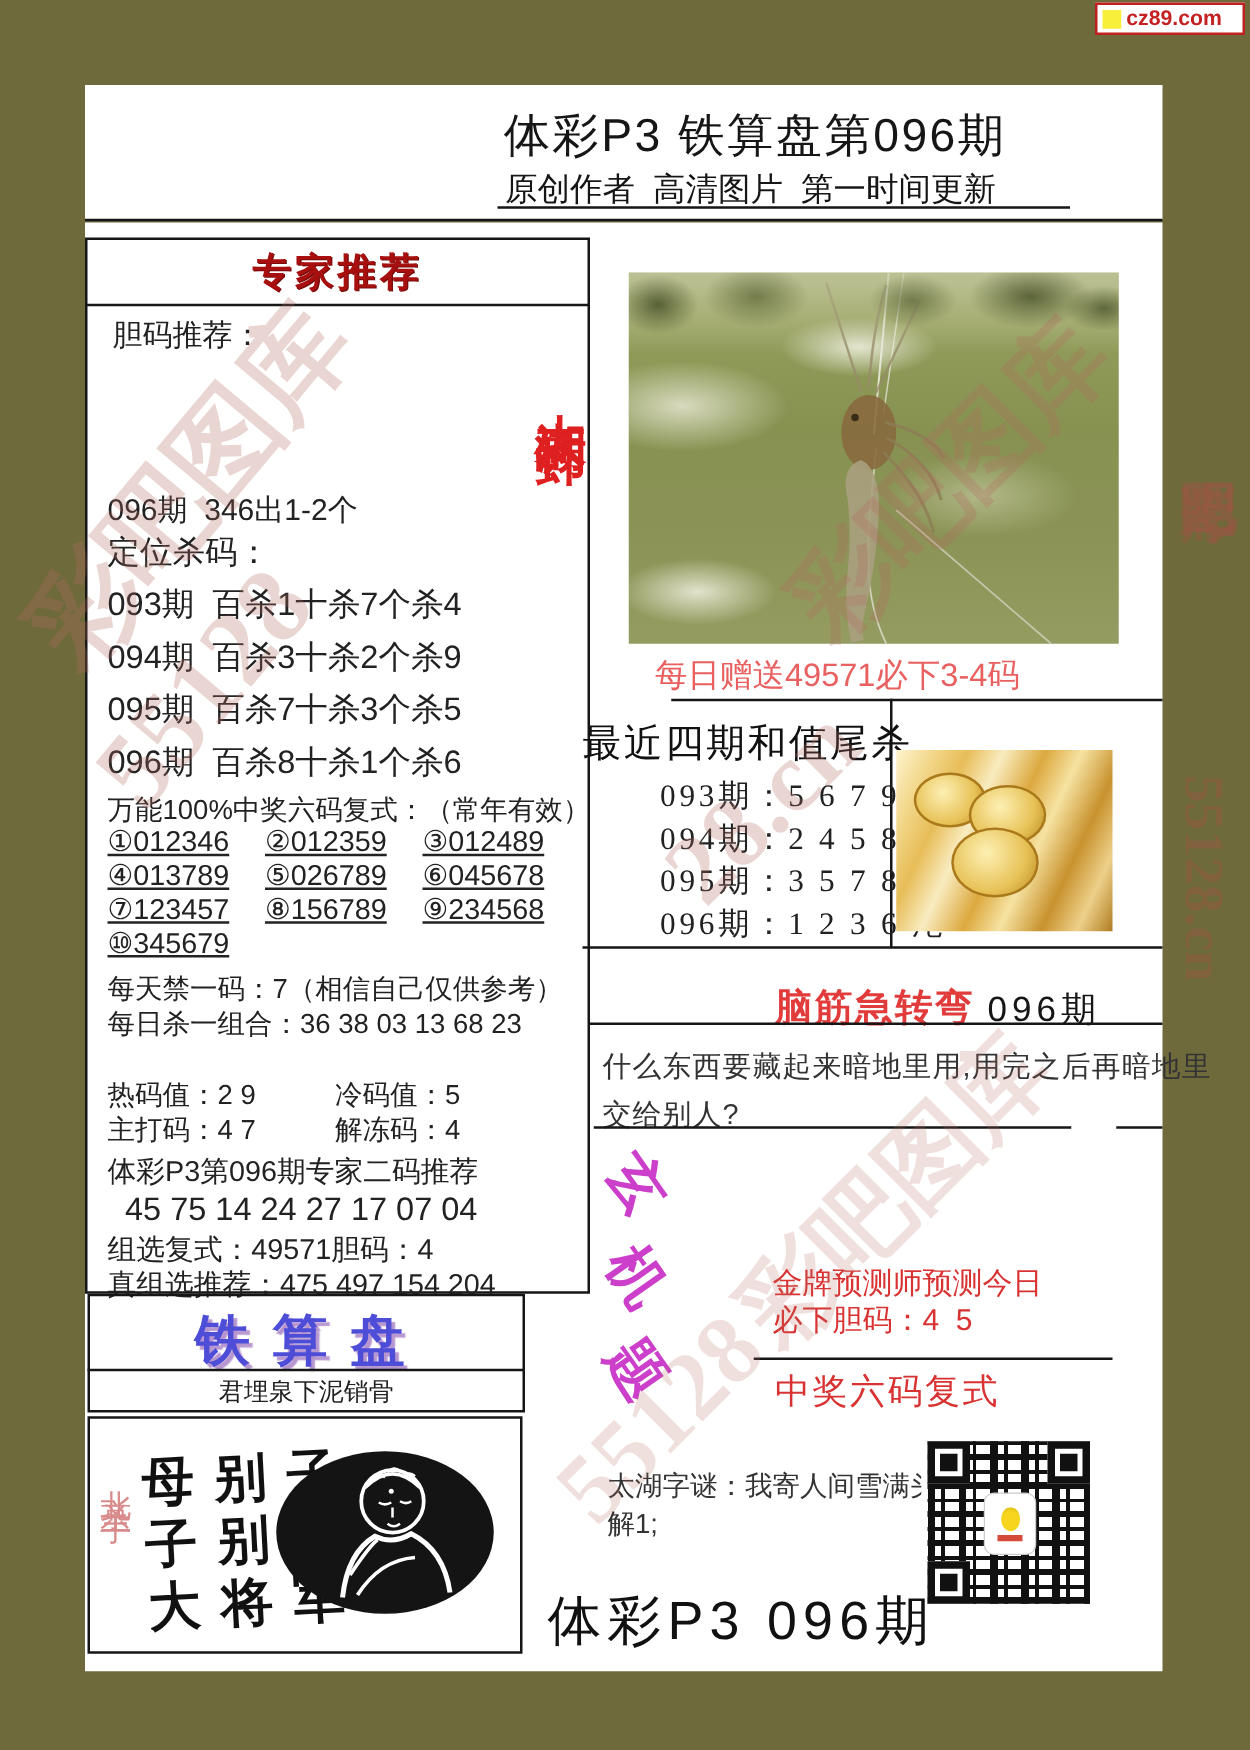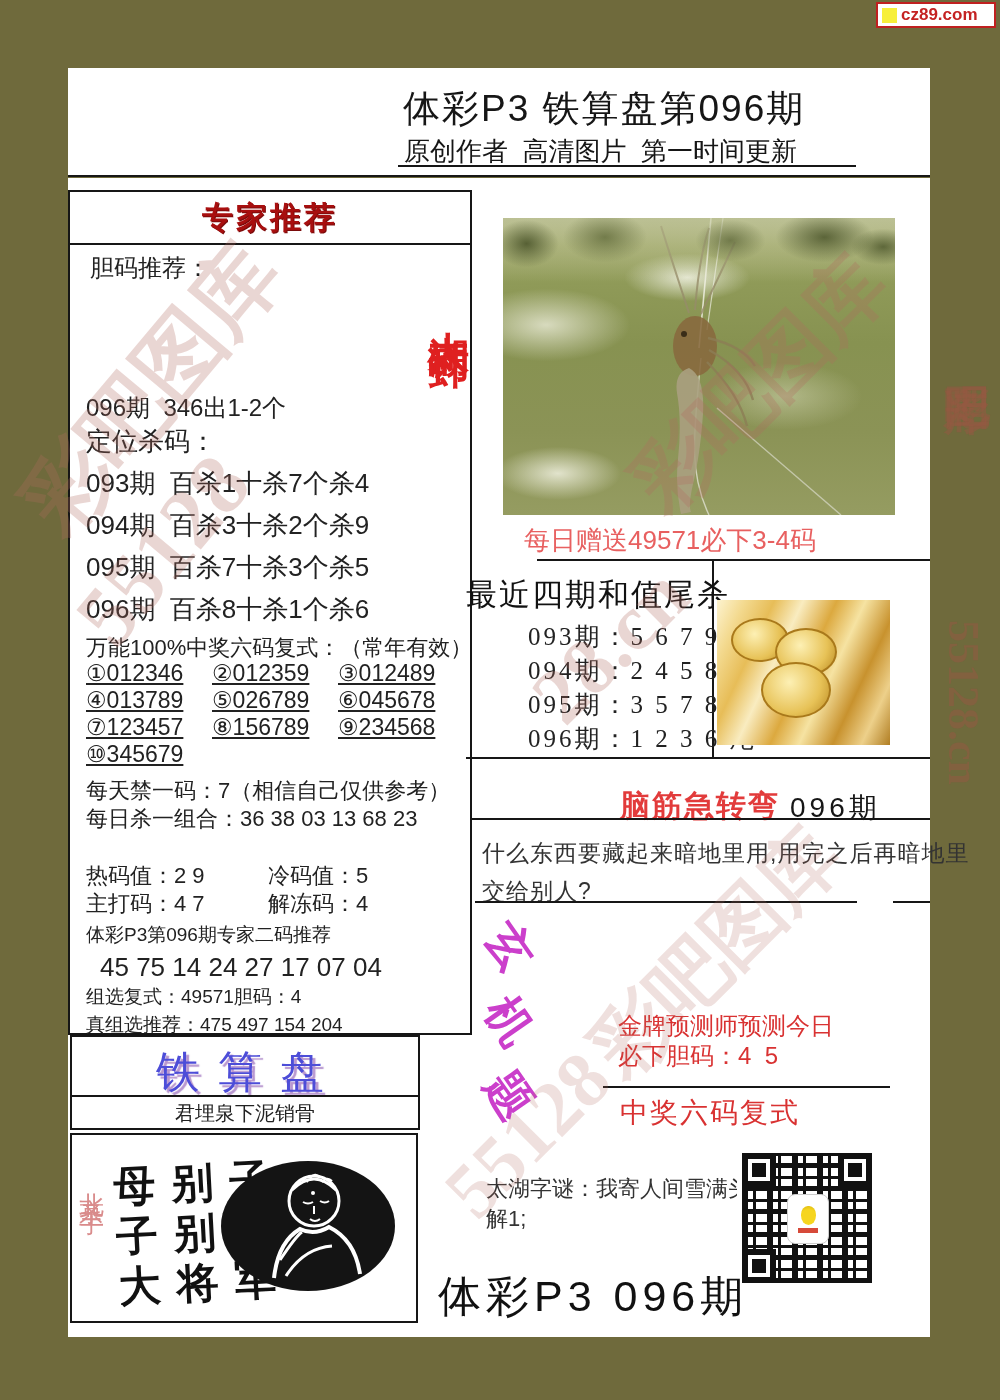--- a/index.html
+++ b/index.html
@@ -16,26 +16,26 @@
          display:flex;align-items:center;gap:4px;padding:0 4px;box-sizing:border-box;}
   .badge .sq{width:15px;height:15px;background:#f7ef3a;}
   .badge .txt{color:#c42222;font-size:17px;font-weight:bold;}
   .h-title{left:403px;top:84px;font-size:37px;letter-spacing:2px;color:#161616;}
   .h-sub{left:404px;top:134px;font-size:26px;color:#161616;}
 
   
   .expert-box{left:68px;top:190px;width:404px;height:845px;border:2px solid #161616;box-sizing:border-box;}
   .expert-title{left:68px;top:197px;width:404px;text-align:center;font-size:31px;font-weight:bold;
                 color:#a80f0f;text-shadow:1px 1px 0 #7a0b0b;letter-spacing:3px;}
-  .t24{font-size:24px;} .t26{font-size:26px;} .t22{font-size:22px;} .t23{font-size:19px;}
+  .t24{font-size:24px;} .t26{font-size:26px;} .t22{font-size:22px;} .t23{font-size:23px;}
   .wgrid{left:86px;top:660px;width:378px;display:flex;flex-wrap:wrap;font-size:23px;line-height:27px;text-decoration:underline;}
   .wgrid span{width:126px;}
   .tsp-box{left:70px;top:1035px;width:350px;height:95px;border:2px solid #161616;box-sizing:border-box;}
   .tsp-title{left:70px;top:1043px;width:358px;text-align:center;font-family:"Liberation Serif",serif;
-             font-weight:normal;font-size:44px;color:#4d4dd8;letter-spacing:18px;
+             font-weight:bold;font-size:44px;color:#4d4dd8;letter-spacing:18px;
              text-shadow:3px 3px 1px rgba(135,80,175,.6);}
   .tsp-verse{left:70px;top:1100px;width:350px;text-align:center;font-size:20px;color:#222;}
   .seal-box{left:70px;top:1133px;width:348px;height:190px;border:2px solid #161616;box-sizing:border-box;}
   .seal-name{left:76px;top:1172px;writing-mode:vertical-rl;font-size:25px;color:#d98b8b;letter-spacing:6px;}
   .callig{left:116px;top:1158px;font-family:"Liberation Serif",serif;font-weight:bold;font-size:42px;
           line-height:50px;letter-spacing:16px;transform:rotate(-3deg);color:#111;}
 
   
   .taihu-v{left:422px;top:298px;writing-mode:vertical-rl;font-size:41px;font-weight:bold;
            color:#df2020;letter-spacing:6px;}

